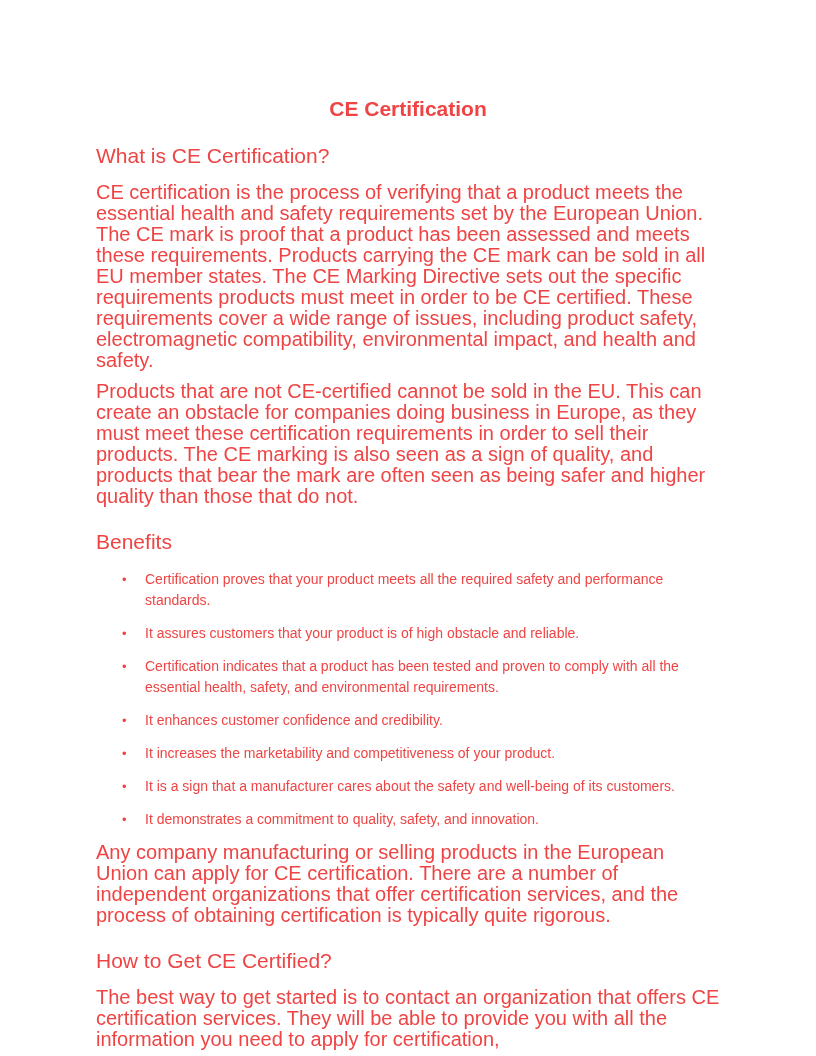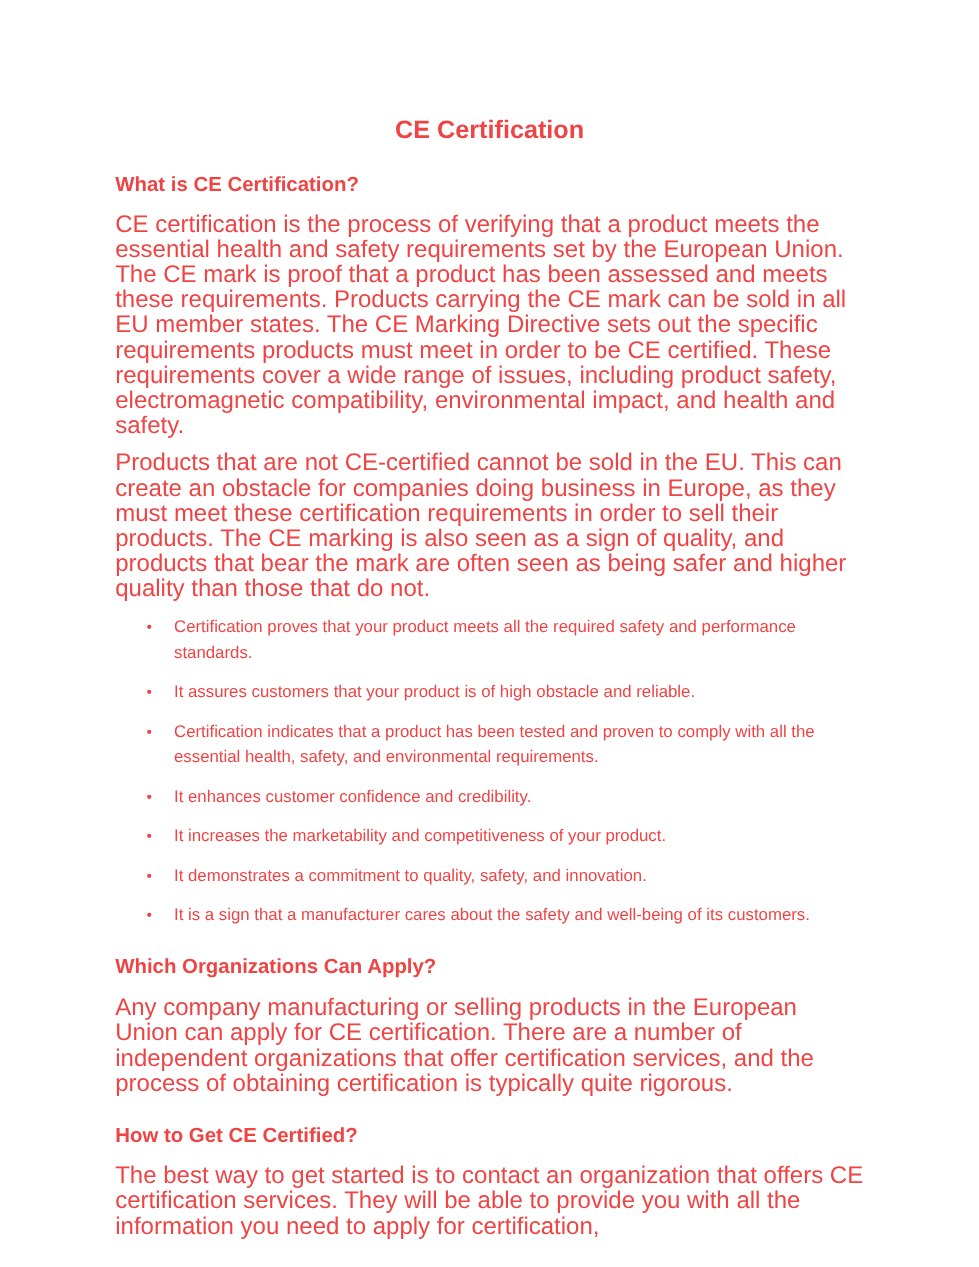--- a/index.html
+++ b/index.html
@@ -18,22 +18,22 @@
     overflow: hidden;
   }
   .doc-title {
     font-size: 21px;
     font-weight: 700;
     text-align: center;
     margin: 0 0 22px 0;
     line-height: 1.2;
   }
   h2.section-heading {
-    font-size: 17px;
-    font-weight: 700;
+    font-size: 21px;
+    font-weight: 400;
     margin: 22px 0 13px 0;
     line-height: 1.25;
   }
   p.body-text {
     font-size: 20px;
     line-height: 21px;
     margin: 0 0 10px 0;
   }
   ul.bullet-list {
     margin: 0 0 10px 0;
@@ -59,29 +59,29 @@
 
 <div class="page">
 
   <h1 class="doc-title">CE Certification</h1>
 
   <h2 class="section-heading">What is CE Certification?</h2>
   <p class="body-text">CE certification is the process of verifying that a product meets the essential health and safety requirements set by the European Union. The CE mark is proof that a product has been assessed and meets these requirements. Products carrying the CE mark can be sold in all EU member states. The CE Marking Directive sets out the specific requirements products must meet in order to be CE certified. These requirements cover a wide range of issues, including product safety, electromagnetic compatibility, environmental impact, and health and safety.</p>
 
   <p class="body-text">Products that are not CE-certified cannot be sold in the EU. This can create an obstacle for companies doing business in Europe, as they must meet these certification requirements in order to sell their products. The CE marking is also seen as a sign of quality, and products that bear the mark are often seen as being safer and higher quality than those that do not.</p>
 
+  <h2 class="section-heading">Benefits</h2>
   <ul class="bullet-list">
     <li>Certification proves that your product meets all the required safety and performance standards.</li>
     <li>It assures customers that your product is of high obstacle and reliable.</li>
     <li>Certification indicates that a product has been tested and proven to comply with all the essential health, safety, and environmental requirements.</li>
     <li>It enhances customer confidence and credibility.</li>
     <li>It increases the marketability and competitiveness of your product.</li>
+    <li>It is a sign that a manufacturer cares about the safety and well-being of its customers.</li>
     <li>It demonstrates a commitment to quality, safety, and innovation.</li>
-    <li>It is a sign that a manufacturer cares about the safety and well-being of its customers.</li>
   </ul>
 
-  <h2 class="section-heading">Which Organizations Can Apply?</h2>
   <p class="body-text">Any company manufacturing or selling products in the European Union can apply for CE certification. There are a number of independent organizations that offer certification services, and the process of obtaining certification is typically quite rigorous.</p>
 
   <h2 class="section-heading">How to Get CE Certified?</h2>
   <p class="body-text">The best way to get started is to contact an organization that offers CE certification services. They will be able to provide you with all the information you need to apply for certification,</p>
 
 </div>
 
 </body></html>

